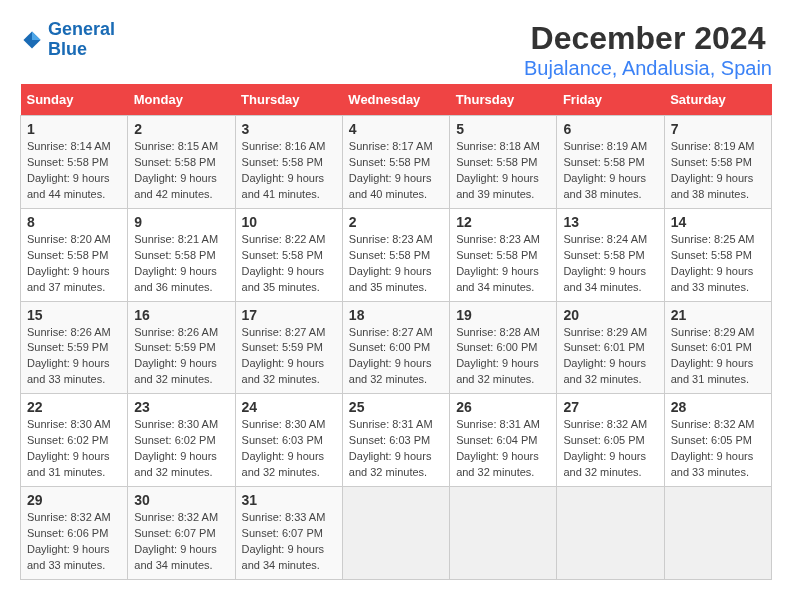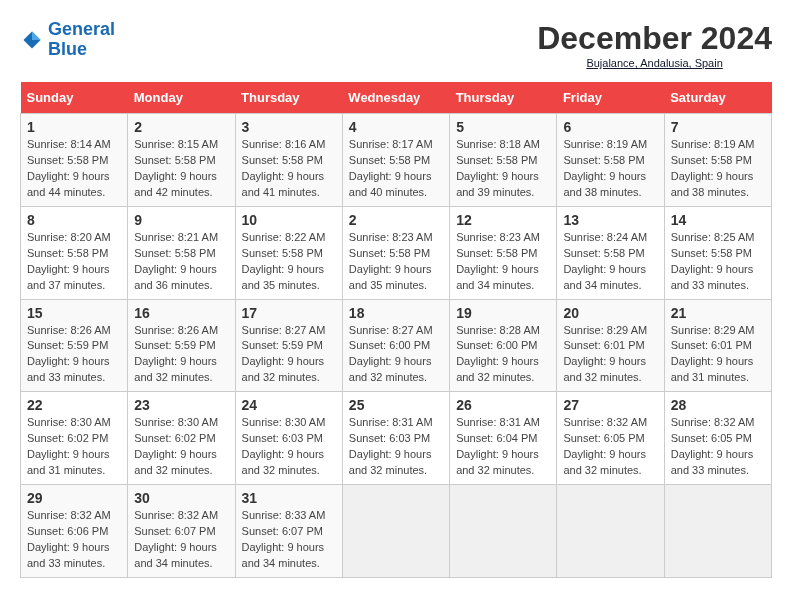--- a/index.html
+++ b/index.html
@@ -7,21 +7,21 @@
       font-family: Arial, sans-serif;
       background: #fff;
       width: 792px;
       min-height: 612px;
       padding: 20px;
     }
     .header {
       display: flex;
       justify-content: space-between;
       align-items: flex-start;
-      margin-bottom: 13px;
+      margin-bottom: 4px;
     }
     .logo {
       display: flex;
       align-items: center;
       gap: 4px;
     }
     .logo-text {
       font-size: 18px;
       font-weight: bold;
       color: #333;
@@ -36,23 +36,22 @@
     }
     .title-block {
       text-align: center;
     }
     .main-title {
       font-size: 32px;
       font-weight: bold;
       color: #333;
     }
     .subtitle {
-      font-size: 11px;
-      color: #0f172a;
-      text-decoration: underline;
+      font-size: 20px;
+      color: #3b82f6;
     }
     table {
       width: 100%;
       border-collapse: collapse;
       font-size: 11px;
     }
     thead tr th {
       background-color: #ef4444;
       color: #fff;
       padding: 8px 6px;

